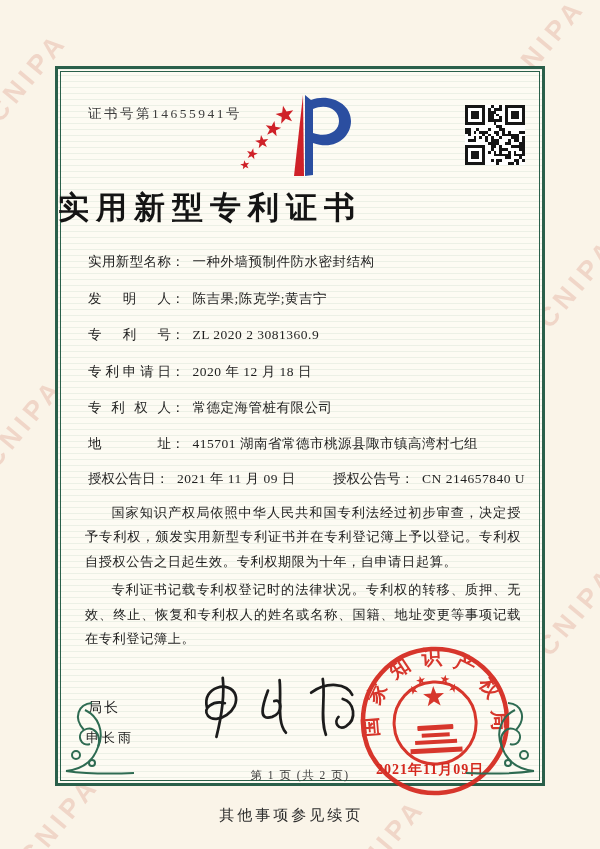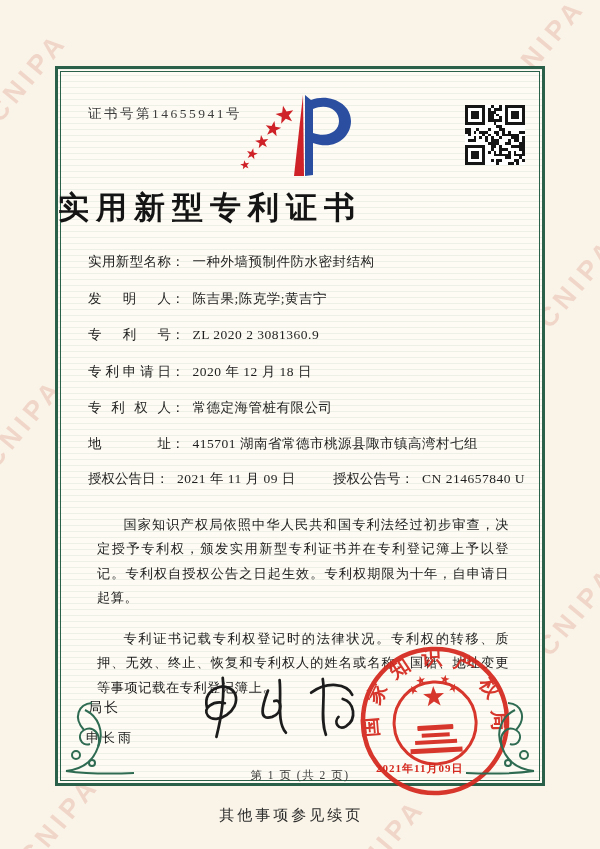--- a/index.html
+++ b/index.html
@@ -41,27 +41,27 @@
   .field-row{left:30px;font-size:13.5px;white-space:nowrap;color:#1f1f1f;}
   .flabel{display:inline-block;vertical-align:bottom;}
   .flabel.jus{width:83px;text-align:justify;text-align-last:justify;}
   .fcolon{margin-right:8px;}
   .fvalue{letter-spacing:0.5px;}
   .grant-b{position:absolute;left:245px;top:0;}
   .paras{
     left:23px;top:428px;width:444px;font-size:13.2px;line-height:1.85;
     letter-spacing:0.6px;color:#1c1c1c;text-align:justify;
   }
-  .paras p{margin:16px;text-indent:2em;}
+  .paras p{margin:4px;text-indent:2em;}
   .signer-title{left:30px;top:630px;font-size:14px;letter-spacing:2px;color:#222;}
   .signer-name{left:28px;top:660px;font-size:13px;letter-spacing:3px;font-weight:400;color:#1a1a1a;}
   .signature{left:130px;top:600px;width:200px;height:80px;}
   .seal{left:297px;top:572px;width:160px;height:160px;opacity:0.93;transform:rotate(-3deg);}
   .stamp-date{
-    left:318px;top:692px;font-size:11px;font-weight:600;letter-spacing:1px;
+    left:318px;top:692px;font-size:14px;font-weight:600;letter-spacing:1px;
     color:#d5281e;
   }
   .page-info{
     left:50%;top:699px;transform:translateX(-50%);
     font-size:11.5px;letter-spacing:1.5px;color:#3a3a3a;
   }
   .ornament{width:74px;height:80px;}
   .orn-left{left:4px;top:628px;}
   .orn-right{left:406px;top:628px;transform:scaleX(-1);}
   .footer-note{

